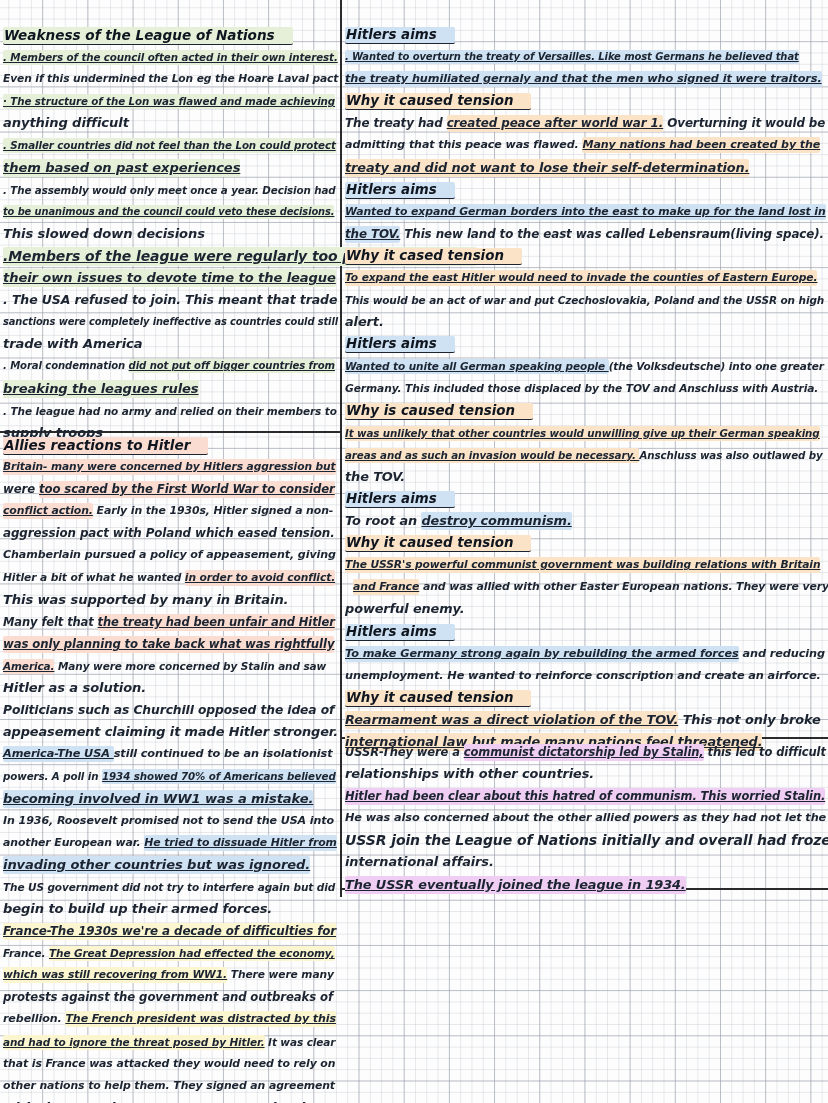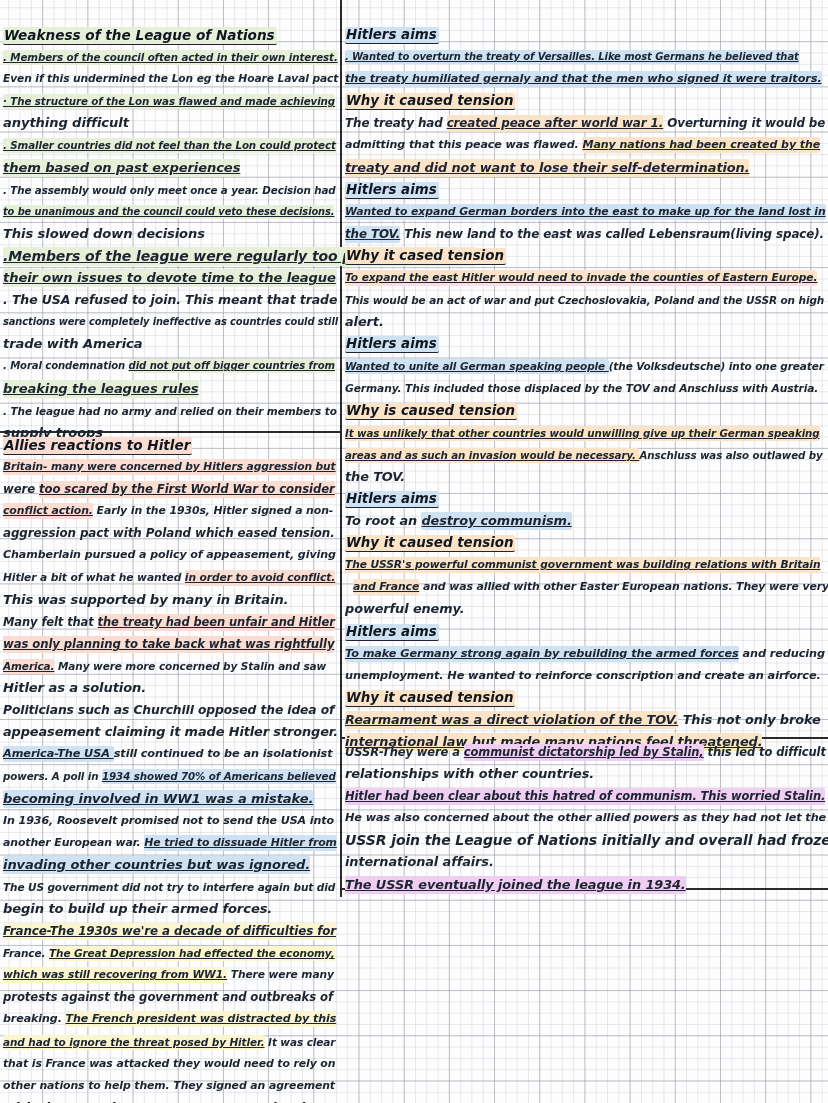--- a/index.html
+++ b/index.html
@@ -73,21 +73,21 @@
     font-weight:bold;
     color:#10161f;
     white-space:nowrap;
     line-height:22.1px;
     height:22.1px;
   }
   #col-left .hd{font-size:13.6px;}
   #col-right .hd{font-size:13.4px;}
   .hd .hl{
     border-bottom:1.6px solid #1b2430;
-    padding:0 2px 1px 1px;
+    padding:0 18px 1px 1px;
     border-radius:2px;
   }
 
   .rule{
     position:absolute;
     height:2px;background:#2a2a2a;
   }
 </style>
 </head>
 <body>
@@ -143,21 +143,21 @@
         <div class="line"><span class="hl hl-blue">becoming involved in WW1 was a mistake.</span></div>
         <div class="line" style="font-size: 11.1px;"><span>In 1936, Roosevelt promised not to send the USA into</span></div>
         <div class="line" style="font-size: 10.9px;"><span>another European war. </span><span class="hl hl-blue">He tried to dissuade Hitler from</span></div>
         <div class="line"><span class="hl hl-blue">invading other countries but was ignored.</span></div>
         <div class="line" style="font-size: 10.5px;"><span>The US government did not try to interfere again but did</span></div>
         <div class="line"><span>begin to build up their armed forces.</span></div>
         <div class="line" style="font-size: 11.9px;"><span class="hl hl-yellow">France-The 1930s we're a decade of difficulties for</span></div>
         <div class="line" style="font-size: 10.5px;"><span>France. </span><span class="hl hl-yellow">The Great Depression had effected the economy,</span></div>
         <div class="line" style="font-size: 10.7px;"><span class="hl hl-yellow">which was still recovering from WW1.</span><span> There were many</span></div>
         <div class="line" style="font-size: 11.7px;"><span>protests against the government and outbreaks of</span></div>
-        <div class="line" style="font-size: 11.1px;"><span>breaking. </span><span class="hl hl-yellow">The French president was distracted by this</span></div>
+        <div class="line" style="font-size: 11.1px;"><span>rebellion. </span><span class="hl hl-yellow">The French president was distracted by this</span></div>
         <div class="line" style="font-size: 10.5px;"><span class="hl hl-yellow">and had to ignore the threat posed by Hitler.</span><span> It was clear</span></div>
         <div class="line" style="font-size: 10.9px;"><span>that is France was attacked they would need to rely on</span></div>
         <div class="line" style="font-size: 10.9px;"><span>other nations to help them. They signed an agreement</span></div>
         <div class="line"><span>with the USSR in 1935 to protect each other.</span></div>
       </div>
   </div>
 
   <div class="col" id="col-right">
     <div class="blk" id="right-blocks" style="top:24px;left:4px;right:2px;">
         <div class="hd"><span class="hl hl-blue">Hitlers aims</span></div>

